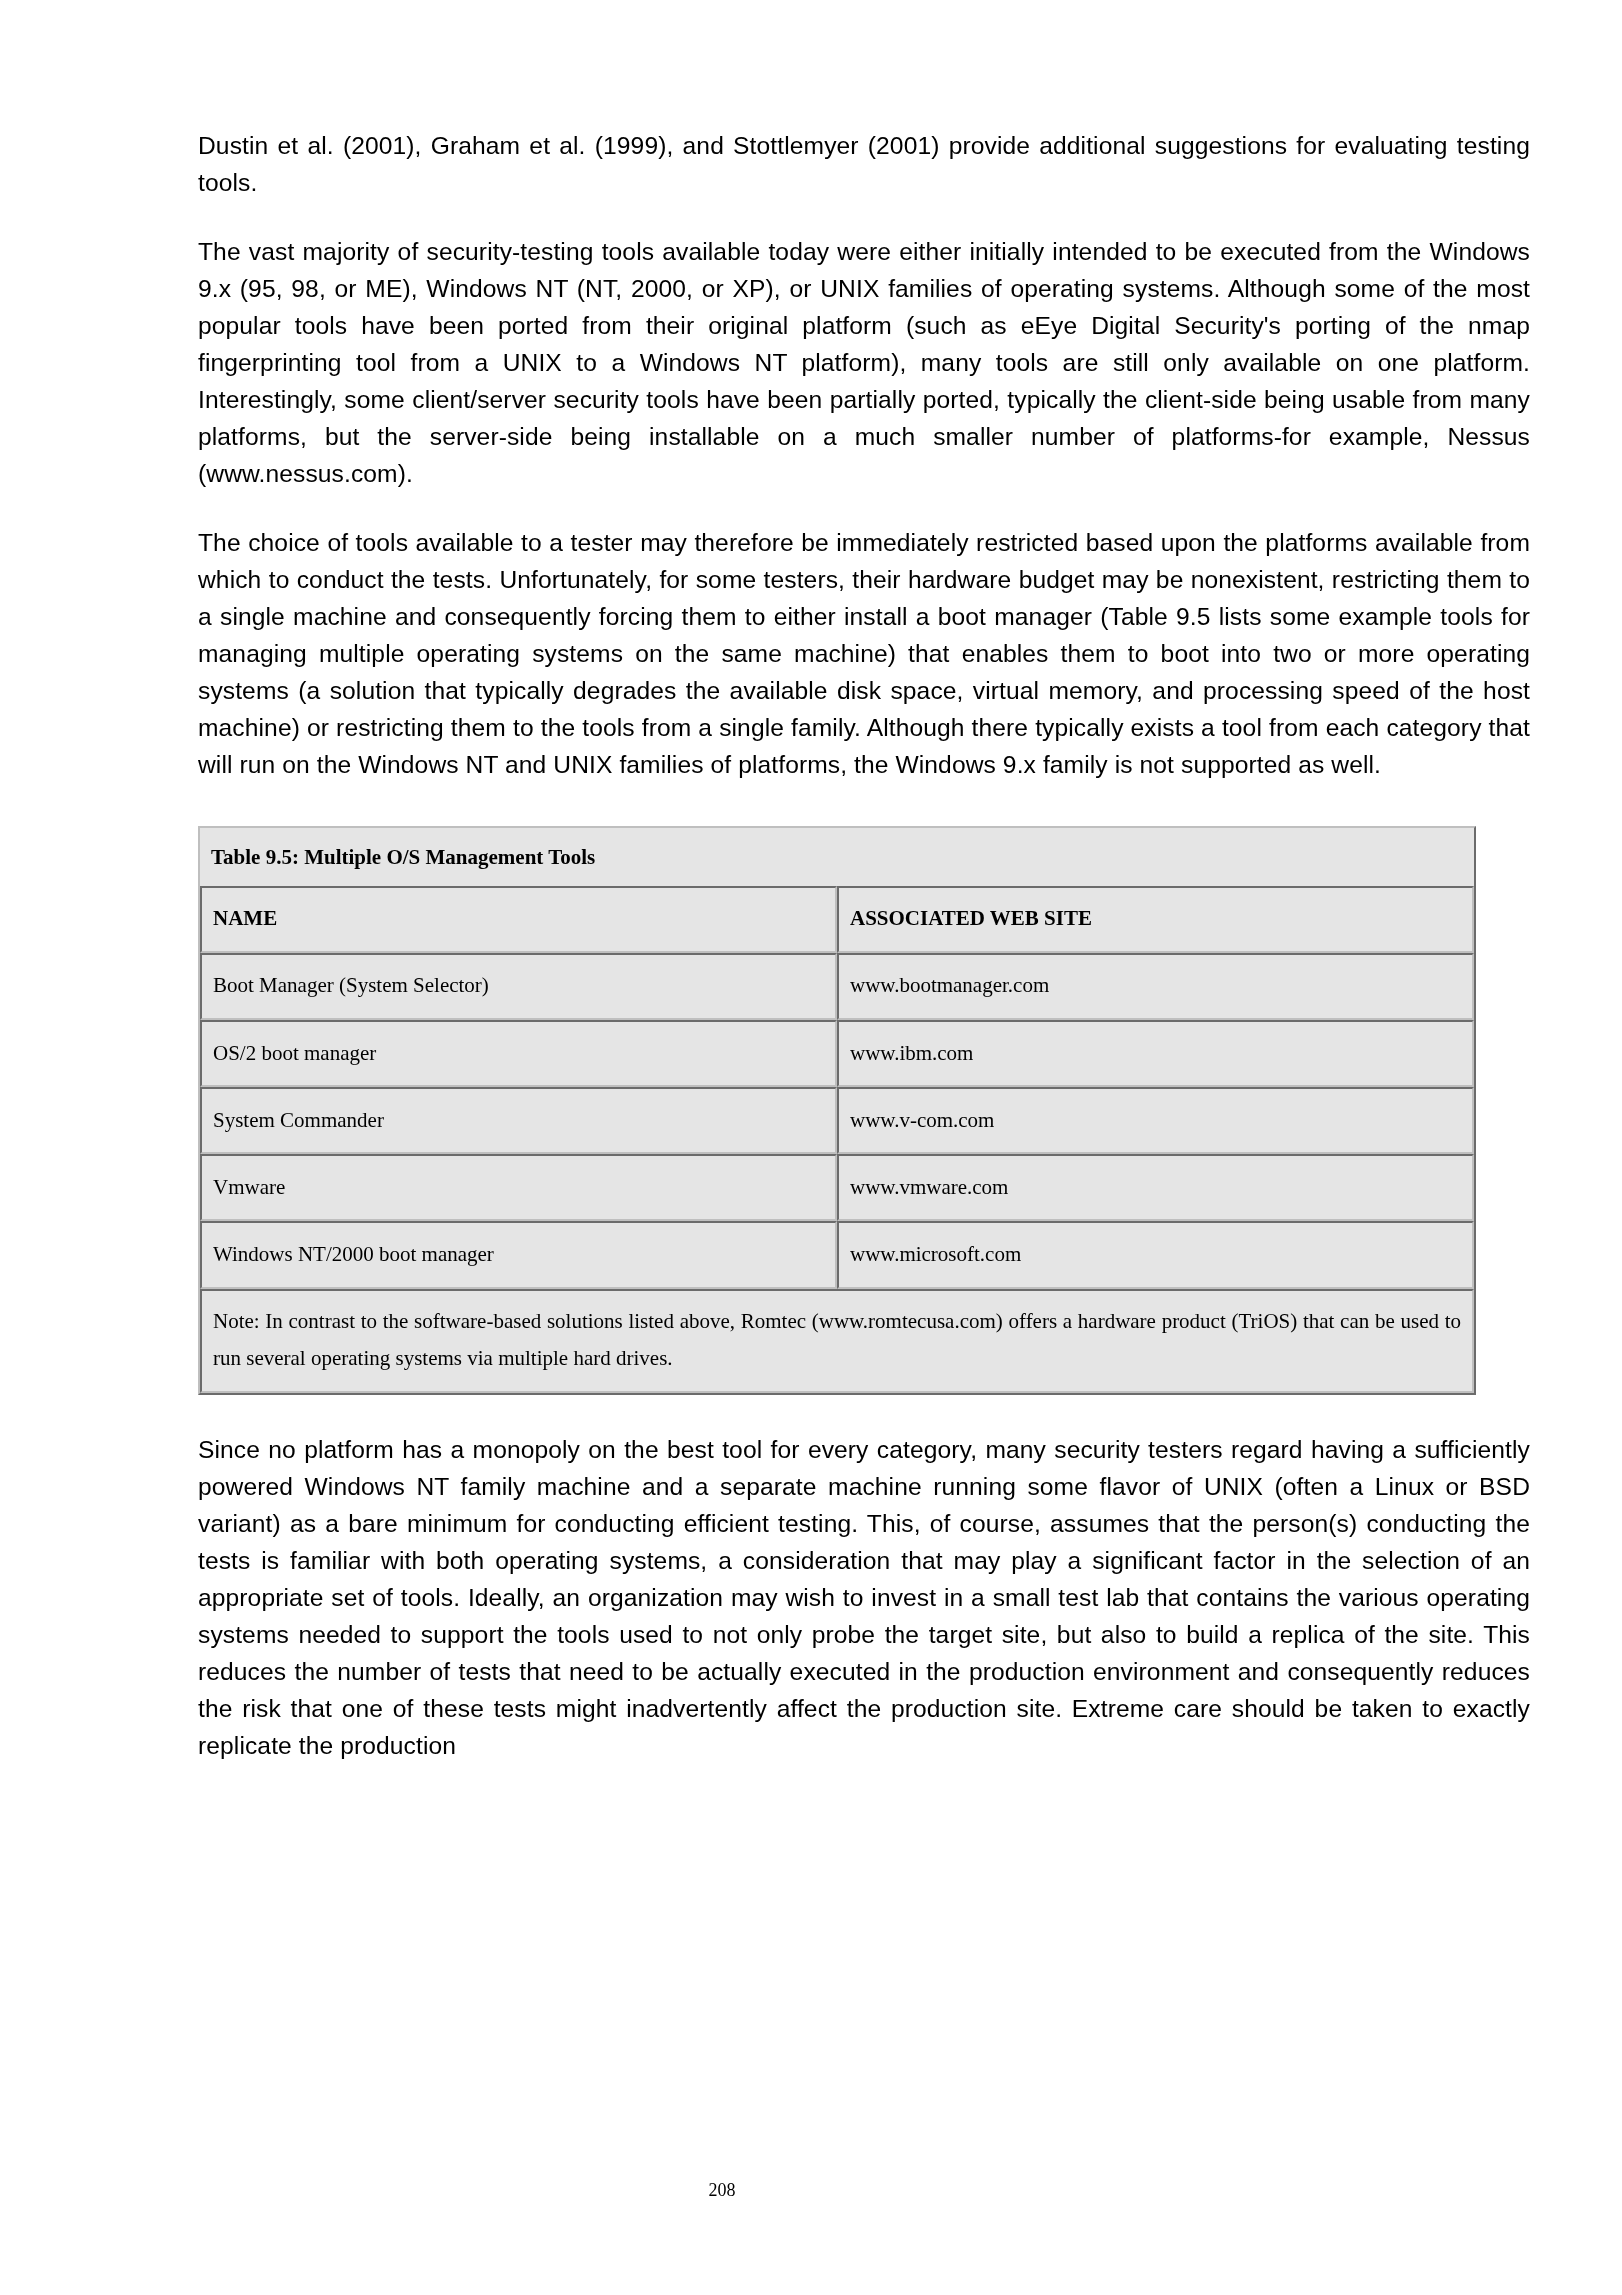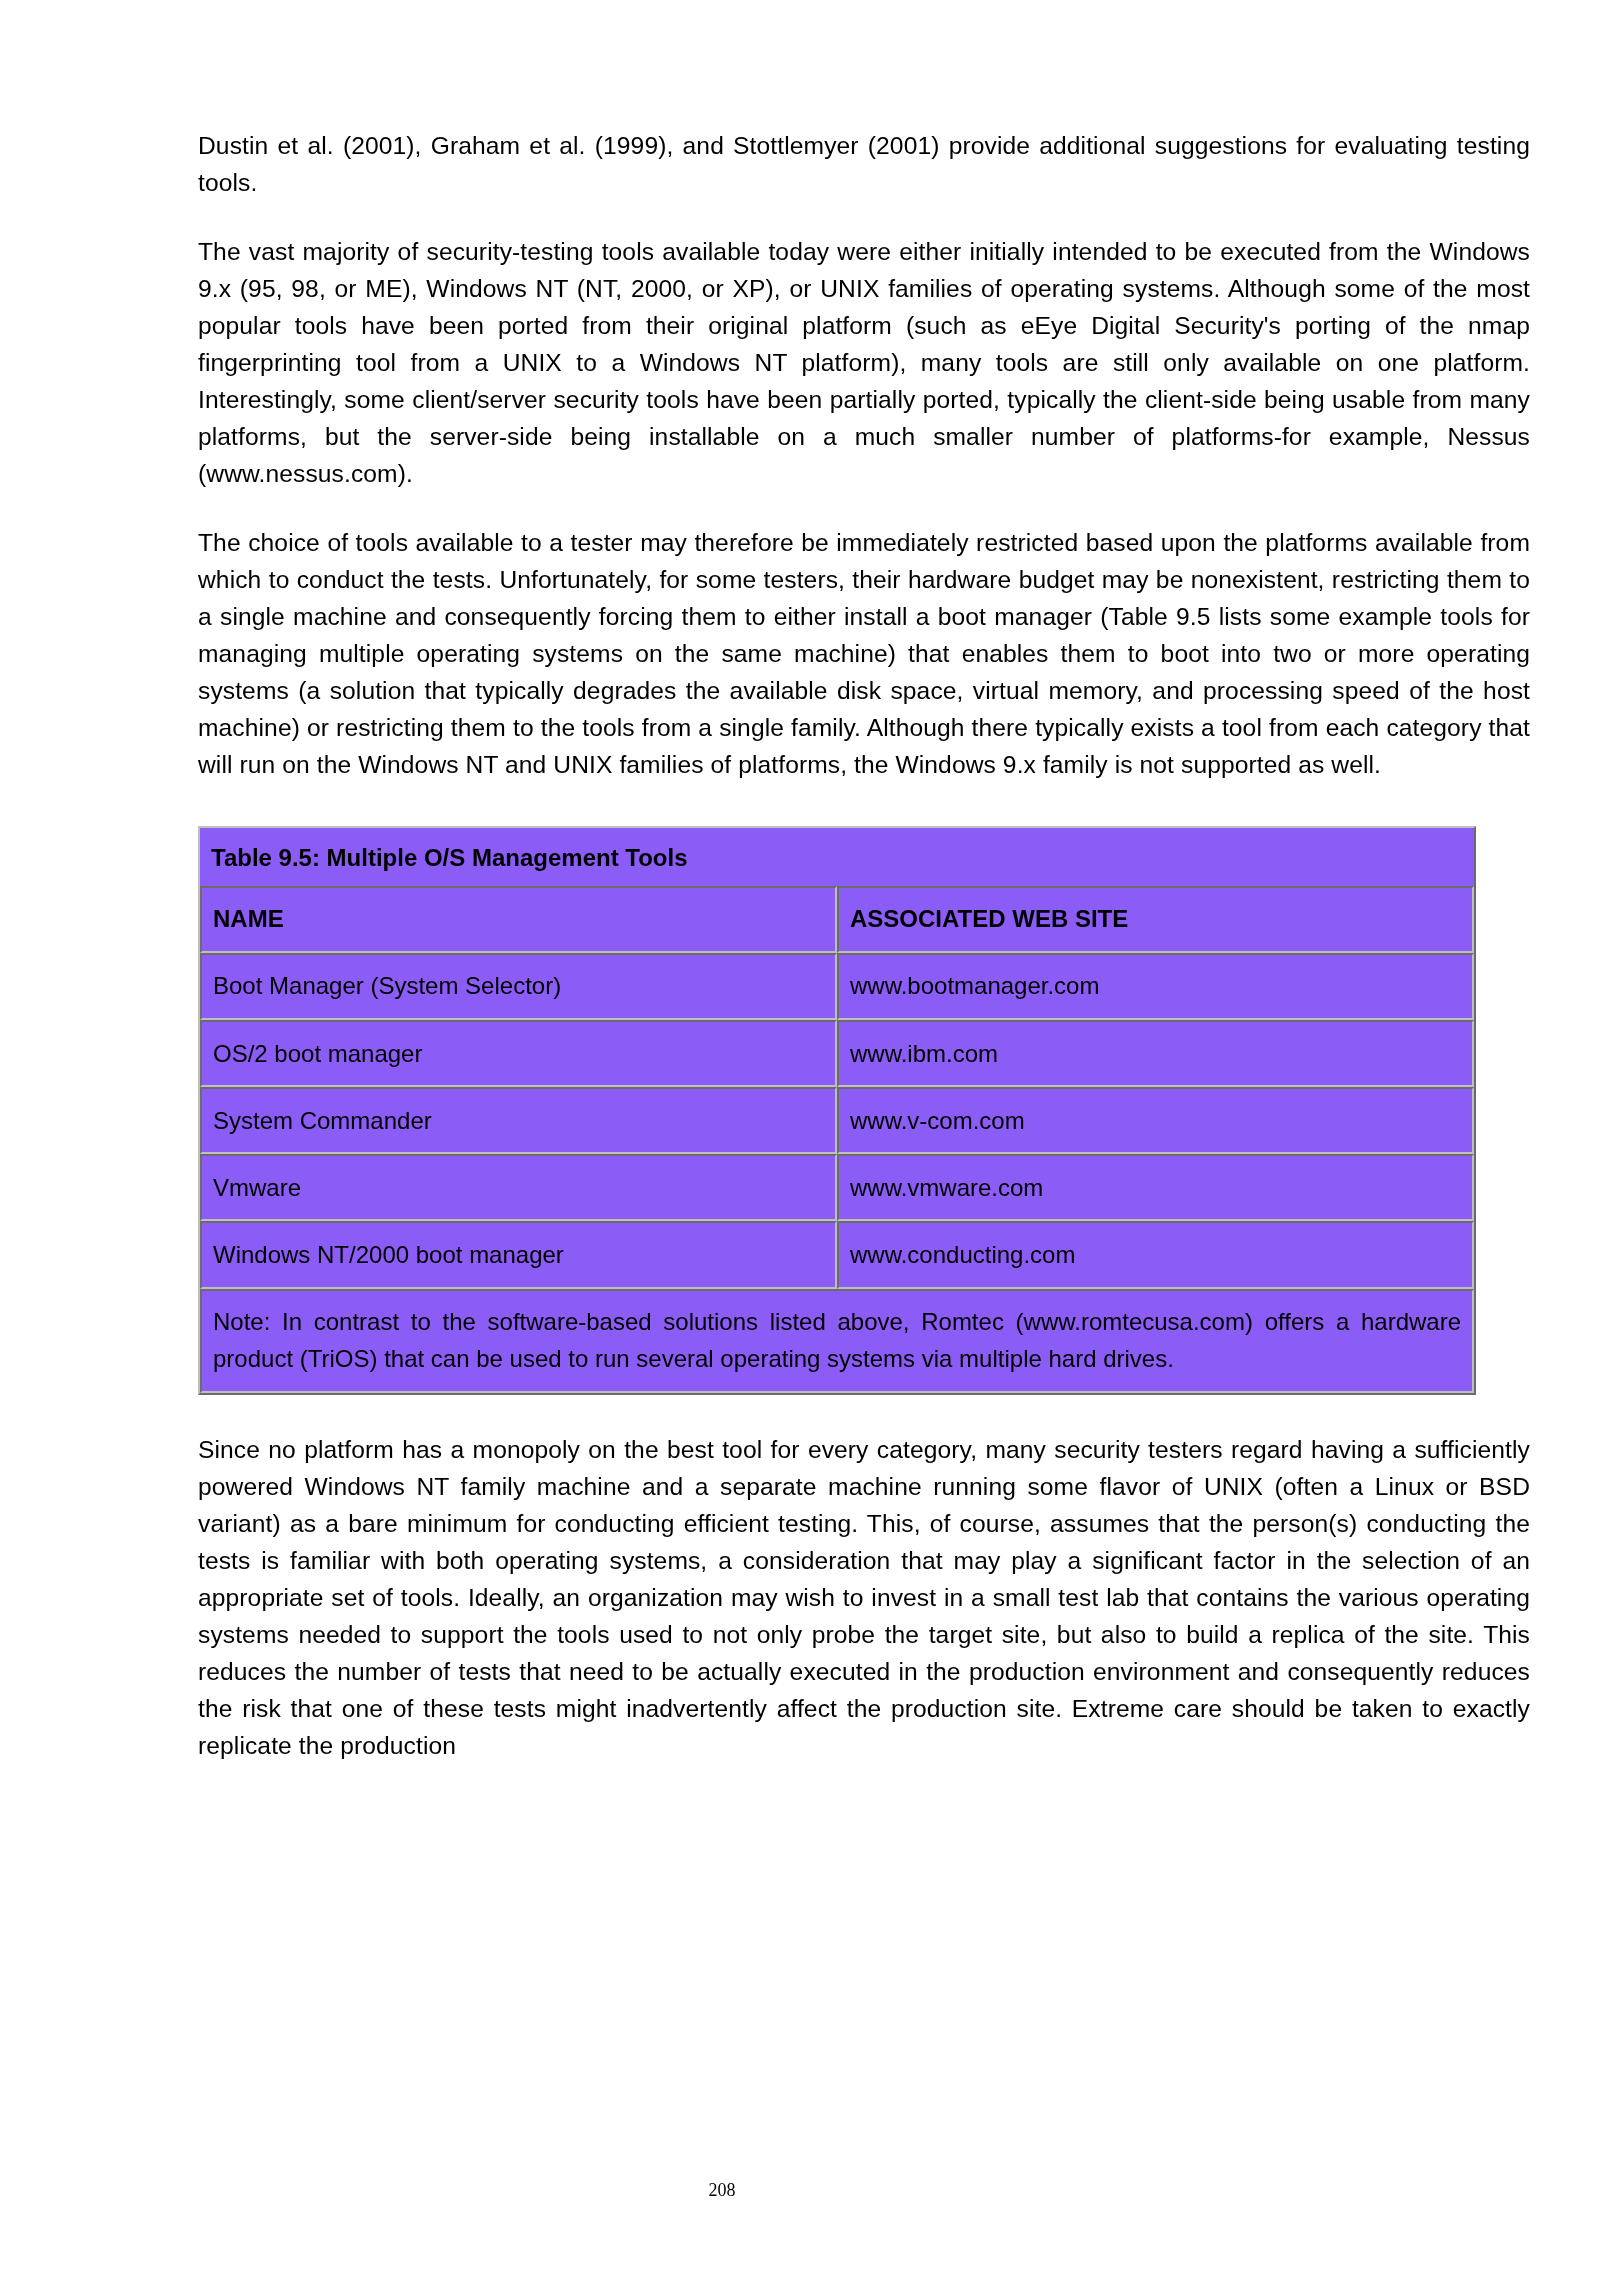--- a/index.html
+++ b/index.html
@@ -58,24 +58,25 @@
     border-collapse: separate;
     border-spacing: 0;
     border: 2.4px outset #bfbfbf;
     background: #ffffff;
     table-layout: fixed;
   }
 
   table.os-table td {
     border: 2.4px inset #bfbfbf;
     padding: 12.7px 11px 13.5px 11px;
-    font-size: 24px;
+    font-size: 21px;
     line-height: 37px;
     vertical-align: middle;
-    background: #8b5cf6;
+    background: #e5e5e5;
+    font-family: Liberation Serif, serif;
   }
 
   td.table-caption {
     font-weight: bold;
     font-size: 25px;
     border: 0 !important;
     padding: 11px 11px 9.5px 11px !important;
   }
 
   td.col-name   { width: 618px; }
@@ -142,21 +143,21 @@
           <tr>
             <td class="col-name">System Commander</td>
             <td class="col-site">www.v-com.com</td>
           </tr>
           <tr>
             <td class="col-name">Vmware</td>
             <td class="col-site">www.vmware.com</td>
           </tr>
           <tr>
             <td class="col-name">Windows NT/2000 boot manager</td>
-            <td class="col-site">www.conducting.com</td>
+            <td class="col-site">www.microsoft.com</td>
           </tr>
 
           <tr>
             <td class="note-cell" colspan="2">Note: In contrast to the software-based solutions listed above, Romtec (www.romtecusa.com) offers a hardware product (TriOS) that can be used to run several operating systems via multiple hard drives.</td>
           </tr>
         </tbody>
       </table>
     </div>
 
     <p class="body-text">Since no platform has a monopoly on the best tool for every category, many security testers regard having a sufficiently powered Windows NT family machine and a separate machine running some flavor of UNIX (often a Linux or BSD variant) as a bare minimum for conducting efficient testing. This, of course, assumes that the person(s) conducting the tests is familiar with both operating systems, a consideration that may play a significant factor in the selection of an appropriate set of tools. Ideally, an organization may wish to invest in a small test lab that contains the various operating systems needed to support the tools used to not only probe the target site, but also to build a replica of the site. This reduces the number of tests that need to be actually executed in the production environment and consequently reduces the risk that one of these tests might inadvertently affect the production site. Extreme care should be taken to exactly replicate the production</p>

